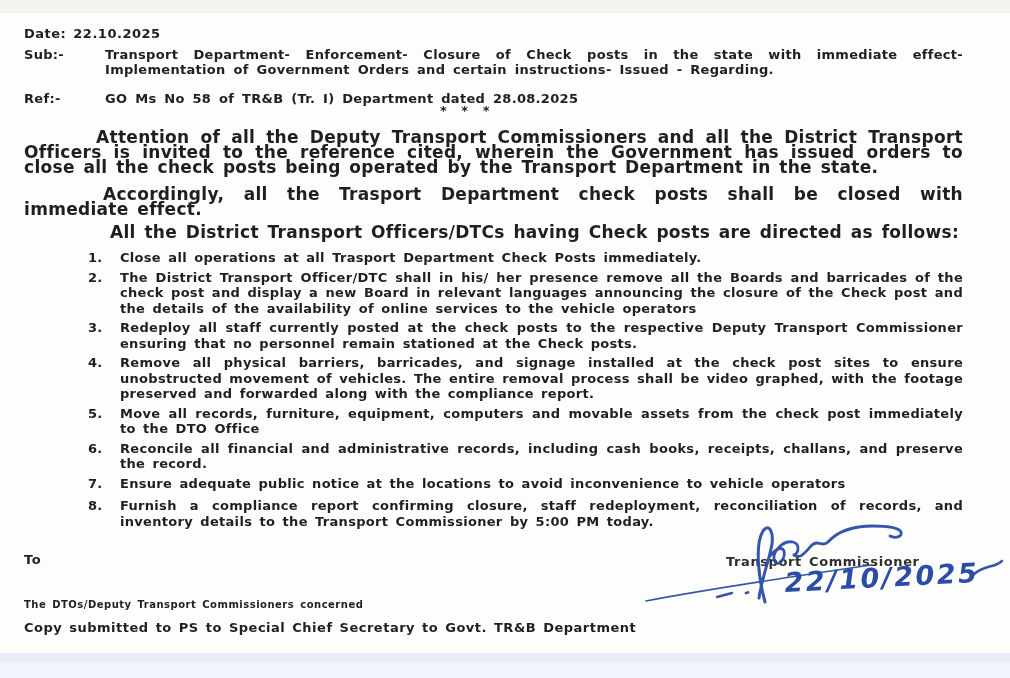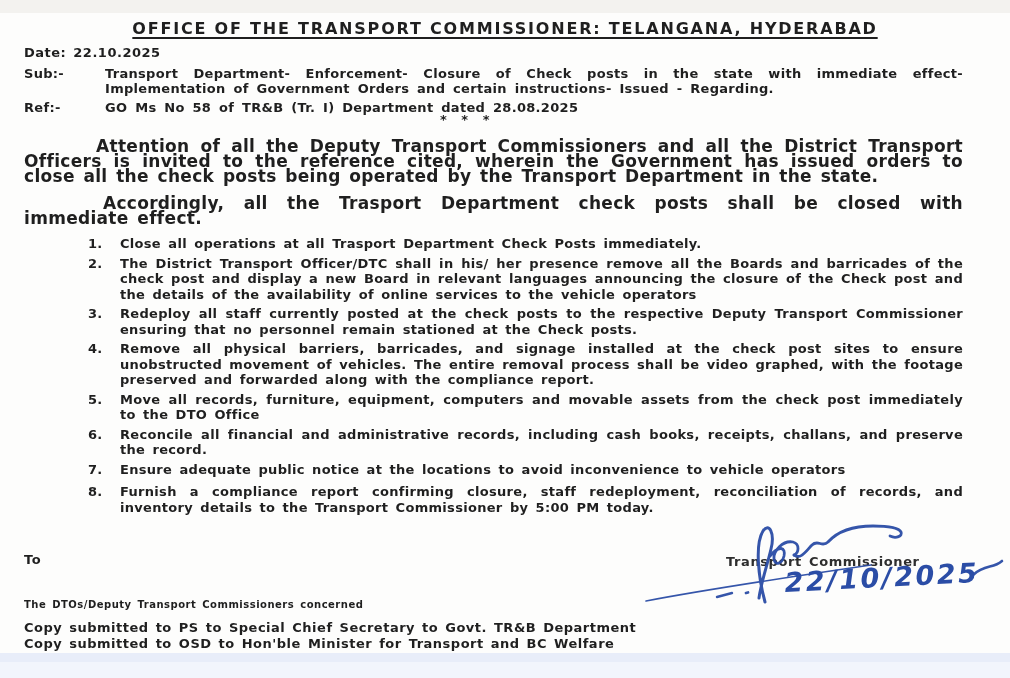--- a/index.html
+++ b/index.html
@@ -19,21 +19,21 @@
     font-size:16px;letter-spacing:1.8px;line-height:19px;
     text-decoration:underline;text-underline-offset:3px;text-decoration-thickness:1.5px;
   }
   .meta-row{
     display:flex;justify-content:space-between;align-items:baseline;
     margin:7px 45px 0 24px;font-size:13px;letter-spacing:.5px;word-spacing:2px;
   }
   .labeled-row{display:flex;margin:6px 47px 0 24px;font-size:13px;line-height:15px;letter-spacing:.3px;word-spacing:3px;}
   .labeled-row .lbl{flex:0 0 81px;}
   .labeled-row .txt{flex:1;text-align:justify;}
-  .ref-row{margin-top:4px;}
+  .ref-row{margin-top:14px;}
   .stars{margin:-1px 0 0 440px;font-size:13px;letter-spacing:5px;line-height:12px;}
 
   p.body-para{
     margin:13px 47px 0 24px;font-size:17px;line-height:15px;
     letter-spacing:.3px;word-spacing:2.5px;text-align:justify;
   }
   p.ind1{text-indent:72px;}
   p.ind2{text-indent:79px;margin-top:12px;}
   p.ind3{text-indent:86px;margin-top:8px;}
 
@@ -57,40 +57,40 @@
   .copy1{position:absolute;left:24px;top:620px;font-size:13px;letter-spacing:.5px;word-spacing:2px;}
   .copy2{position:absolute;left:24px;top:636px;font-size:13px;letter-spacing:.5px;word-spacing:2px;}
 </style>
 </head>
 <body>
 
 <div class="screen">
   <div class="top-edge"></div>
 
   <div class="doc">
-    <h1 class="title">OFFICE OF THE TRANSPORT COMMISSIONER: TELANGANA, HYDERABAD</h1>
 
     <div class="meta-row">
       <span>Date: 22.10.2025</span>
     </div>
 
     <div class="labeled-row">
       <span class="lbl">Sub:-</span>
       <span class="txt">Transport Department- Enforcement- Closure of Check posts in the state with immediate effect- Implementation of Government Orders and certain instructions- Issued - Regarding.</span>
     </div>
 
     <div class="labeled-row ref-row">
       <span class="lbl">Ref:-</span>
       <span class="txt">GO Ms No 58 of TR&amp;B (Tr. I) Department dated 28.08.2025</span>
     </div>
 
     <div class="stars">* * *</div>
 
     <p class="body-para ind1">Attention of all the Deputy Transport Commissioners and all the District Transport Officers is invited to the reference cited, wherein the Government has issued orders to close all the check posts being operated by the Transport Department in the state.</p>
     <p class="body-para ind2">Accordingly, all the Trasport Department check posts shall be closed with immediate effect.</p>
+    <p class="body-para ind3">All the District Transport Officers/DTCs having Check posts are directed as follows:</p>
 
     <ol class="directives">
         <li>
           <span class="num">1.</span>
           <span class="li-text">Close all operations at all Trasport Department Check Posts immediately.</span>
         </li>
         <li>
           <span class="num">2.</span>
           <span class="li-text">The District Transport Officer/DTC shall in his/ her presence remove all the Boards and barricades of the check post and display a new Board in relevant languages announcing the closure of the Check post and the details of the availability of online services to the vehicle operators</span>
         </li>
@@ -132,17 +132,16 @@
       <path class="ink" d="M 137,36 C 146,25 153,27 151,36 C 149,44 142,46 141,39 C 140,31 150,20 160,22 C 167,24 166,33 161,35" stroke-width="2.8" stroke="#2b4da6"></path>
       <path class="ink" d="M 161,35 C 168,40 173,31 179,25 C 185,19 189,28 195,22 C 204,12 220,6 240,6 C 256,6 266,8 268,12 C 270,16 263,19 257,16" stroke-width="2.8" stroke="#2b4da6"></path>
       <path class="ink" d="M 340,55 C 352,44 360,49 369,41" stroke-width="2.6" stroke="#2b4da6"></path>
     </g>
     <text class="ink-text" x="152" y="72" font-size="27" font-style="italic" font-weight="700" font-family="DejaVu Sans, sans-serif" letter-spacing="2.5" fill="#2b4da6" transform="rotate(-3 152 72)">22/10/2025</text>
   </svg>
 
   <div class="to-label">To</div>
   <div class="addressee">The DTOs/Deputy Transport Commissioners concerned</div>
   <div class="copy1">Copy submitted to PS to Special Chief Secretary to Govt. TR&amp;B Department</div>
-  <div class="copy2">Copy submitted to OSD to Hon'ble Minister for Transport and BC Welfare</div>
 
   <div class="bottom-edge1"></div>
   <div class="bottom-edge2"></div>
 </div>
 
 </body></html>

